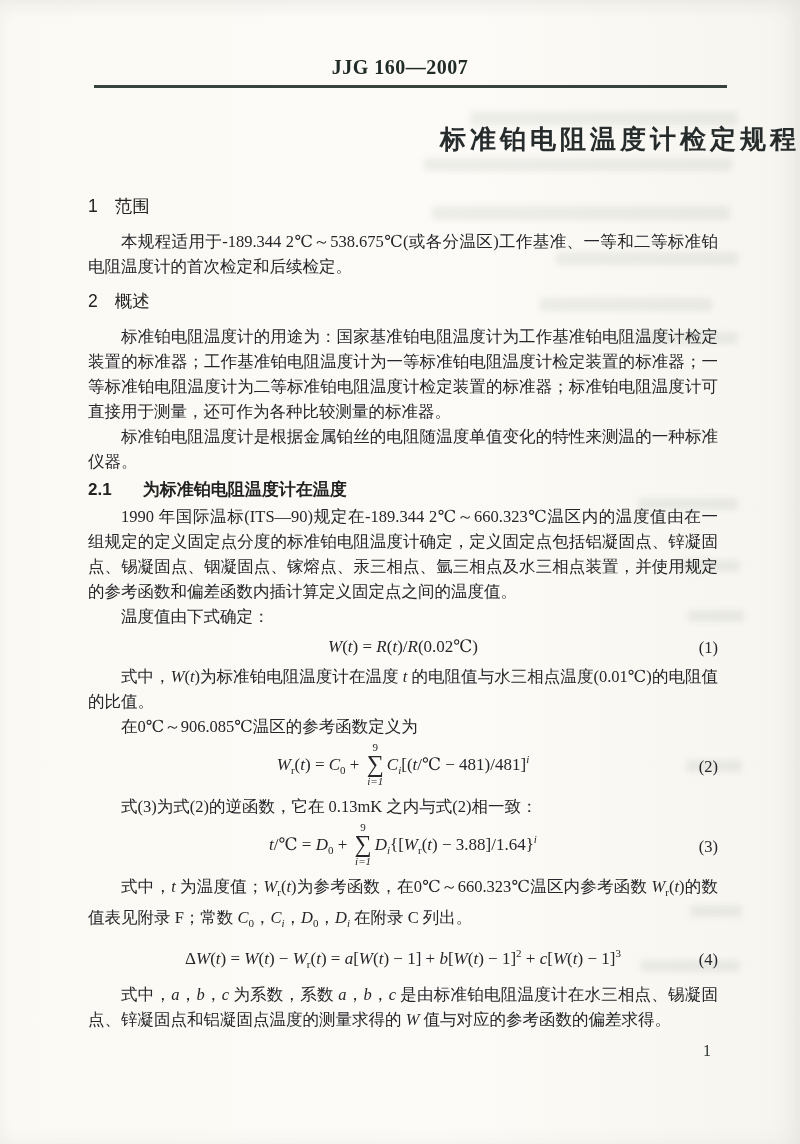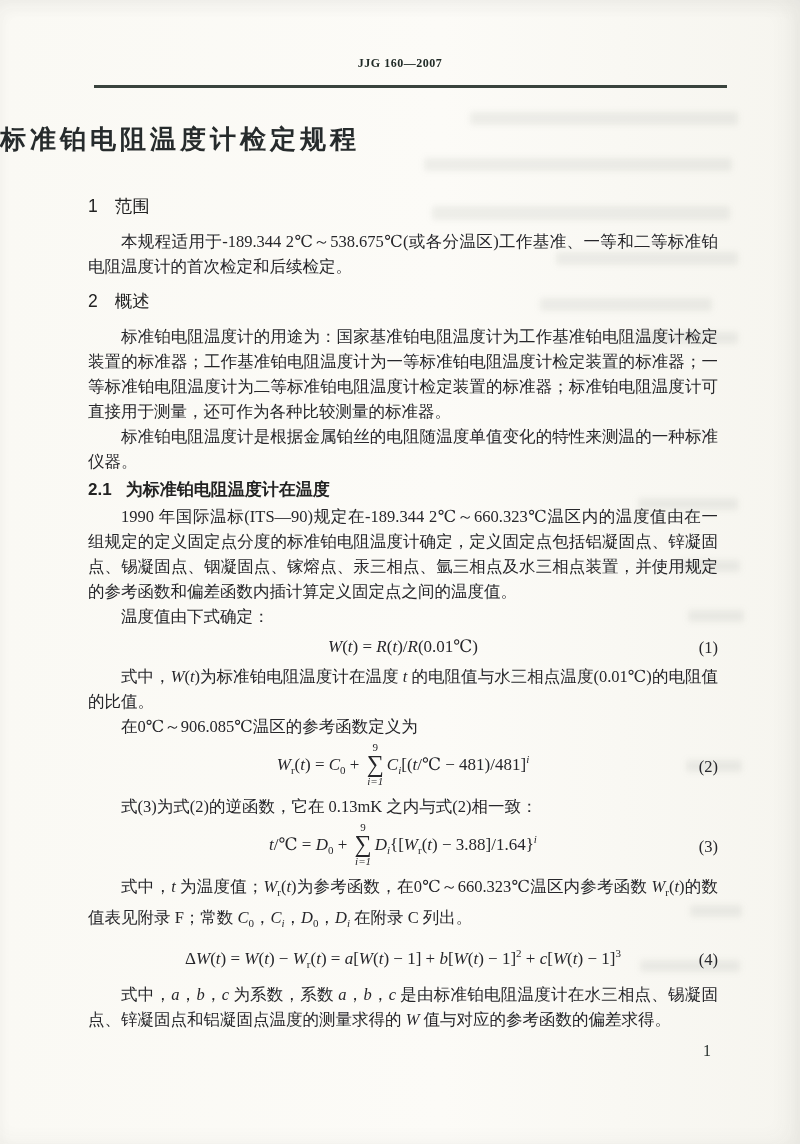--- a/index.html
+++ b/index.html
@@ -19,36 +19,36 @@
   .g5{top:298px;left:540px;width:172px;height:13px;}
   .g6{top:332px;left:636px;width:102px;height:12px;}
   .g7{top:498px;left:638px;width:100px;height:12px;}
   .g8{top:560px;left:678px;width:62px;height:12px;}
   .g9{top:610px;left:688px;width:56px;height:12px;}
   .g10{top:760px;left:686px;width:56px;height:12px;}
   .g11{top:905px;left:690px;width:52px;height:12px;}
   .g12{top:960px;left:640px;width:100px;height:12px;}
 
   .hdr{position:absolute;top:56px;left:0;width:100%;text-align:center;
-       font-weight:bold;font-size:12px;letter-spacing:.5px;color:#212b27;}
+       font-weight:bold;font-size:20px;letter-spacing:.5px;color:#212b27;}
   .rule{position:absolute;top:85px;left:94px;width:633px;height:3px;background:#39433d;}
-  .title{position:absolute;top:122px;left:0;width:100%;margin:0;text-align:left;
+  .title{position:absolute;top:122px;left:0;width:100%;margin:0;text-align:right;
        font-family:"Liberation Sans","DejaVu Sans",sans-serif;
        font-weight:bold;font-size:26px;letter-spacing:4px;color:#262b2c;}
 
   .content{position:absolute;top:194px;left:88px;width:630px;
        font-size:16.5px;line-height:25px;text-align:justify;}
   .content p{margin:0;text-indent:2em;}
   .h-sec{font-family:"Liberation Sans","DejaVu Sans",sans-serif;
        font-size:17.5px;font-weight:normal;margin:10px 0 10px 0;color:#222;}
   .h-sec.first{margin-top:0;}
   .h-sec .hnum{margin-right:17px;}
   .h-sub{font-family:"Liberation Sans","DejaVu Sans",sans-serif;
        font-size:17px;font-weight:bold;margin:3px 0 2px 0;color:#222;}
-  .h-sub .hnum{margin-right:14px;}
+  .h-sub .hnum{margin-right:31px;}
 
   .eqrow{position:relative;text-align:center;padding:5px 0;}
   .eq{display:inline-block;font-size:17px;white-space:nowrap;}
   .eqno{position:absolute;right:0;top:50%;transform:translateY(-50%);font-size:16.5px;}
   .tk-v{font-style:italic;}
   .tk-sub,.tk-subv{font-size:11px;vertical-align:-4px;}
   .tk-subv{font-style:italic;}
   .tk-sup,.tk-supv{font-size:11px;vertical-align:7px;}
   .tk-supv{font-style:italic;}
   .sum{display:inline-flex;flex-direction:column;align-items:center;line-height:1;
@@ -94,21 +94,21 @@
     <p>标准铂电阻温度计的用途为：国家基准铂电阻温度计为工作基准铂电阻温度计检定装置的标准器；工作基准铂电阻温度计为一等标准铂电阻温度计检定装置的标准器；一等标准铂电阻温度计为二等标准铂电阻温度计检定装置的标准器；标准铂电阻温度计可直接用于测量，还可作为各种比较测量的标准器。</p>
     <p>标准铂电阻温度计是根据金属铂丝的电阻随温度单值变化的特性来测温的一种标准仪器。</p>
 
     <h3 class="h-sub">
       <span class="hnum">2.1</span><span>为标准铂电阻温度计在温度</span>
     </h3>
     <p>1990 年国际温标(ITS—90)规定在-189.344 2℃～660.323℃温区内的温度值由在一组规定的定义固定点分度的标准铂电阻温度计确定，定义固定点包括铝凝固点、锌凝固点、锡凝固点、铟凝固点、镓熔点、汞三相点、氩三相点及水三相点装置，并使用规定的参考函数和偏差函数内插计算定义固定点之间的温度值。</p>
 
     <p>温度值由下式确定：</p>
     <div class="eqrow">
-      <span class="eq"><span class="tk-v">W</span><span class="tk-n">(</span><span class="tk-v">t</span><span class="tk-n">) = </span><span class="tk-v">R</span><span class="tk-n">(</span><span class="tk-v">t</span><span class="tk-n">)/</span><span class="tk-v">R</span><span class="tk-n">(0.01℃)</span></span>
+      <span class="eq"><span class="tk-v">W</span><span class="tk-n">(</span><span class="tk-v">t</span><span class="tk-n">) = </span><span class="tk-v">R</span><span class="tk-n">(</span><span class="tk-v">t</span><span class="tk-n">)/</span><span class="tk-v">R</span><span class="tk-n">(0.02℃)</span></span>
       <span class="eqno">(1)</span>
     </div>
     <p><span class="tk-n">式中，</span><span class="tk-v">W</span><span class="tk-n">(</span><span class="tk-v">t</span><span class="tk-n">)为标准铂电阻温度计在温度 </span><span class="tk-v">t</span><span class="tk-n"> 的电阻值与水三相点温度(0.01℃)的电阻值的比值。</span></p>
 
     <p>在0℃～906.085℃温区的参考函数定义为</p>
     <div class="eqrow">
       <span class="eq"><span class="tk-v">W</span><span class="tk-sub">r</span><span class="tk-n">(</span><span class="tk-v">t</span><span class="tk-n">) = </span><span class="tk-v">C</span><span class="tk-sub">0</span><span class="tk-n"> + </span><span class="sum">
             <span class="sum-top">9</span>
             <span class="sum-sig">∑</span>
             <span class="sum-bot">i=1</span>

